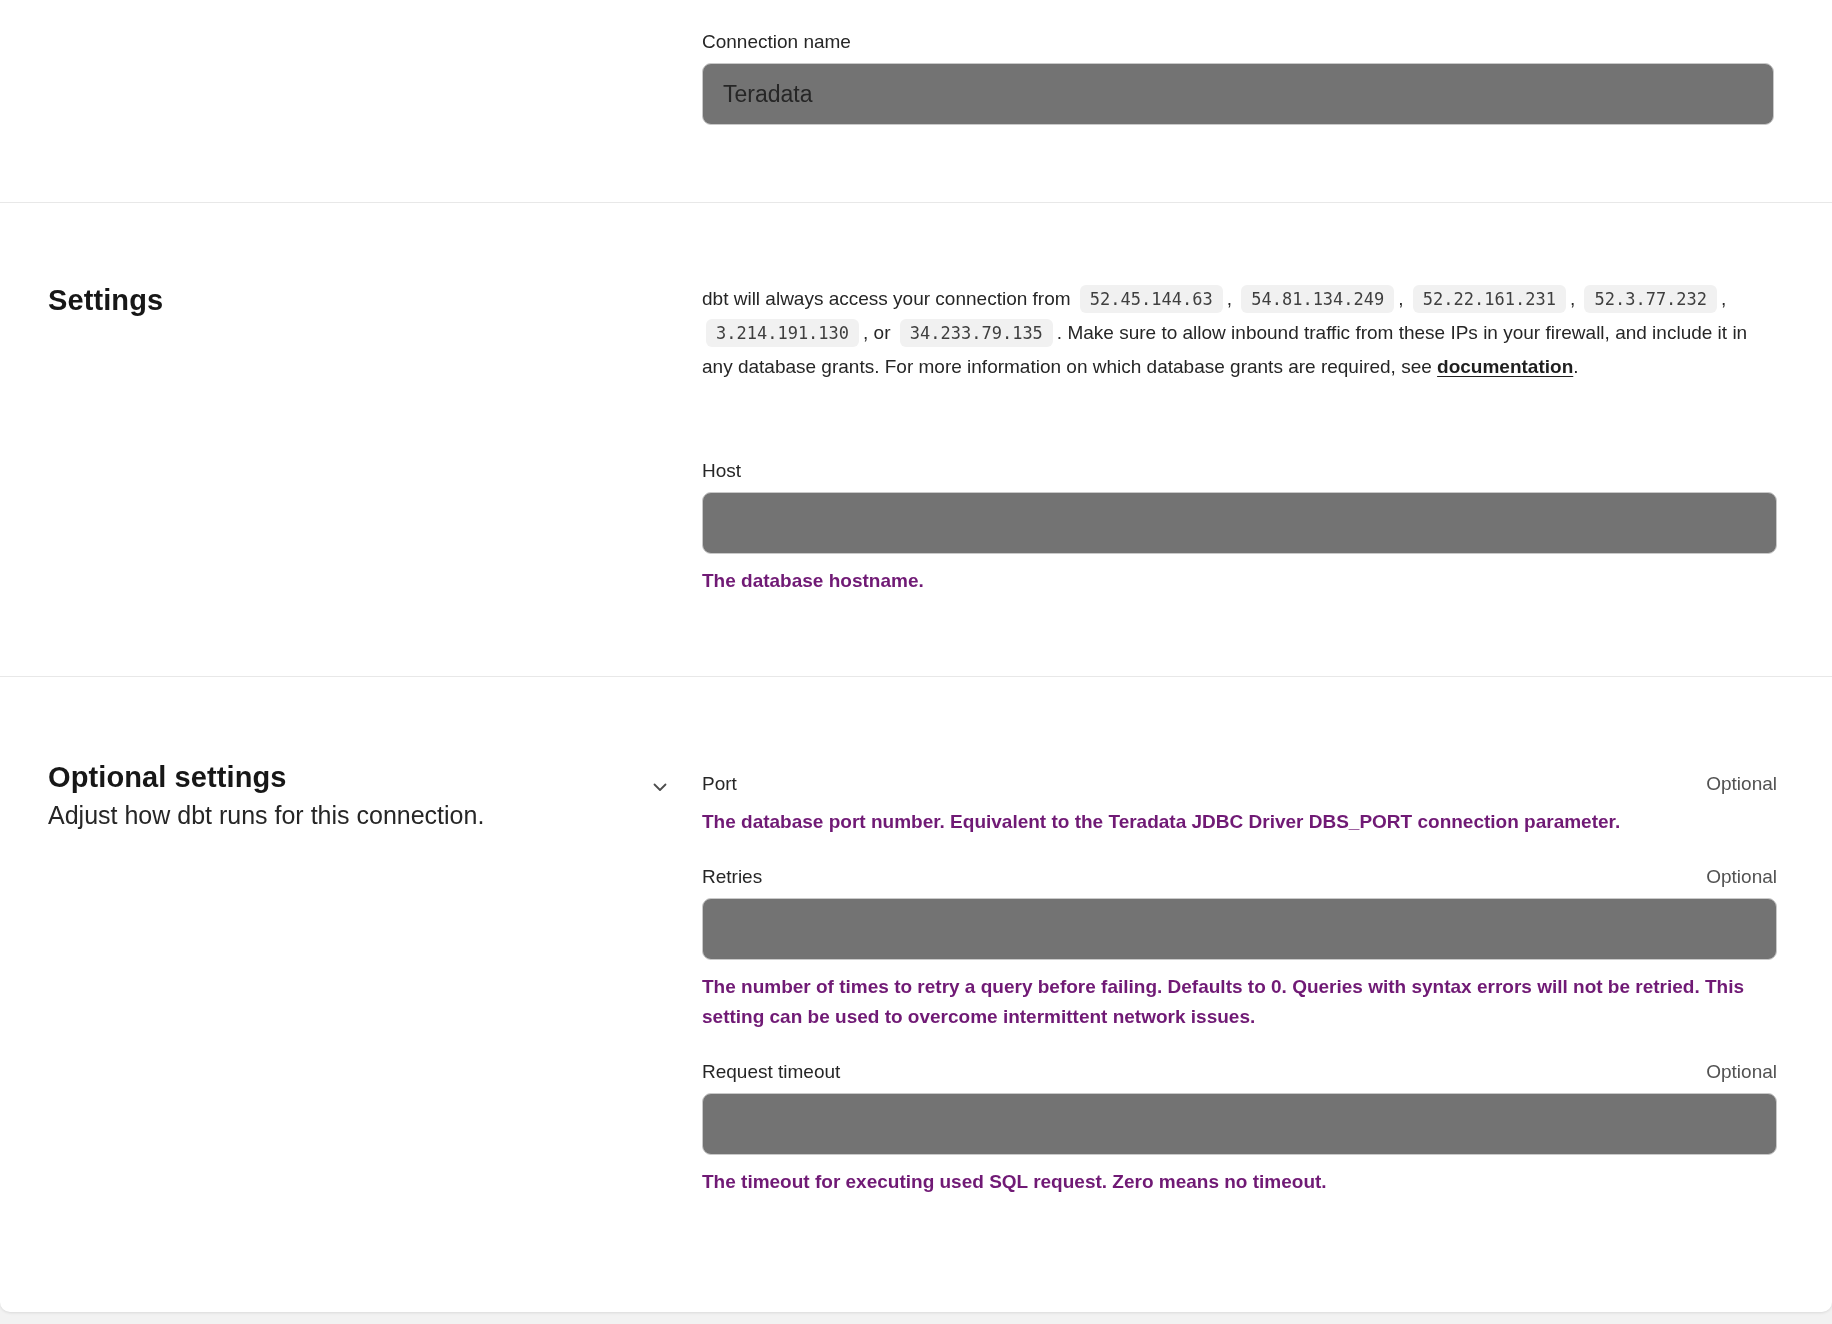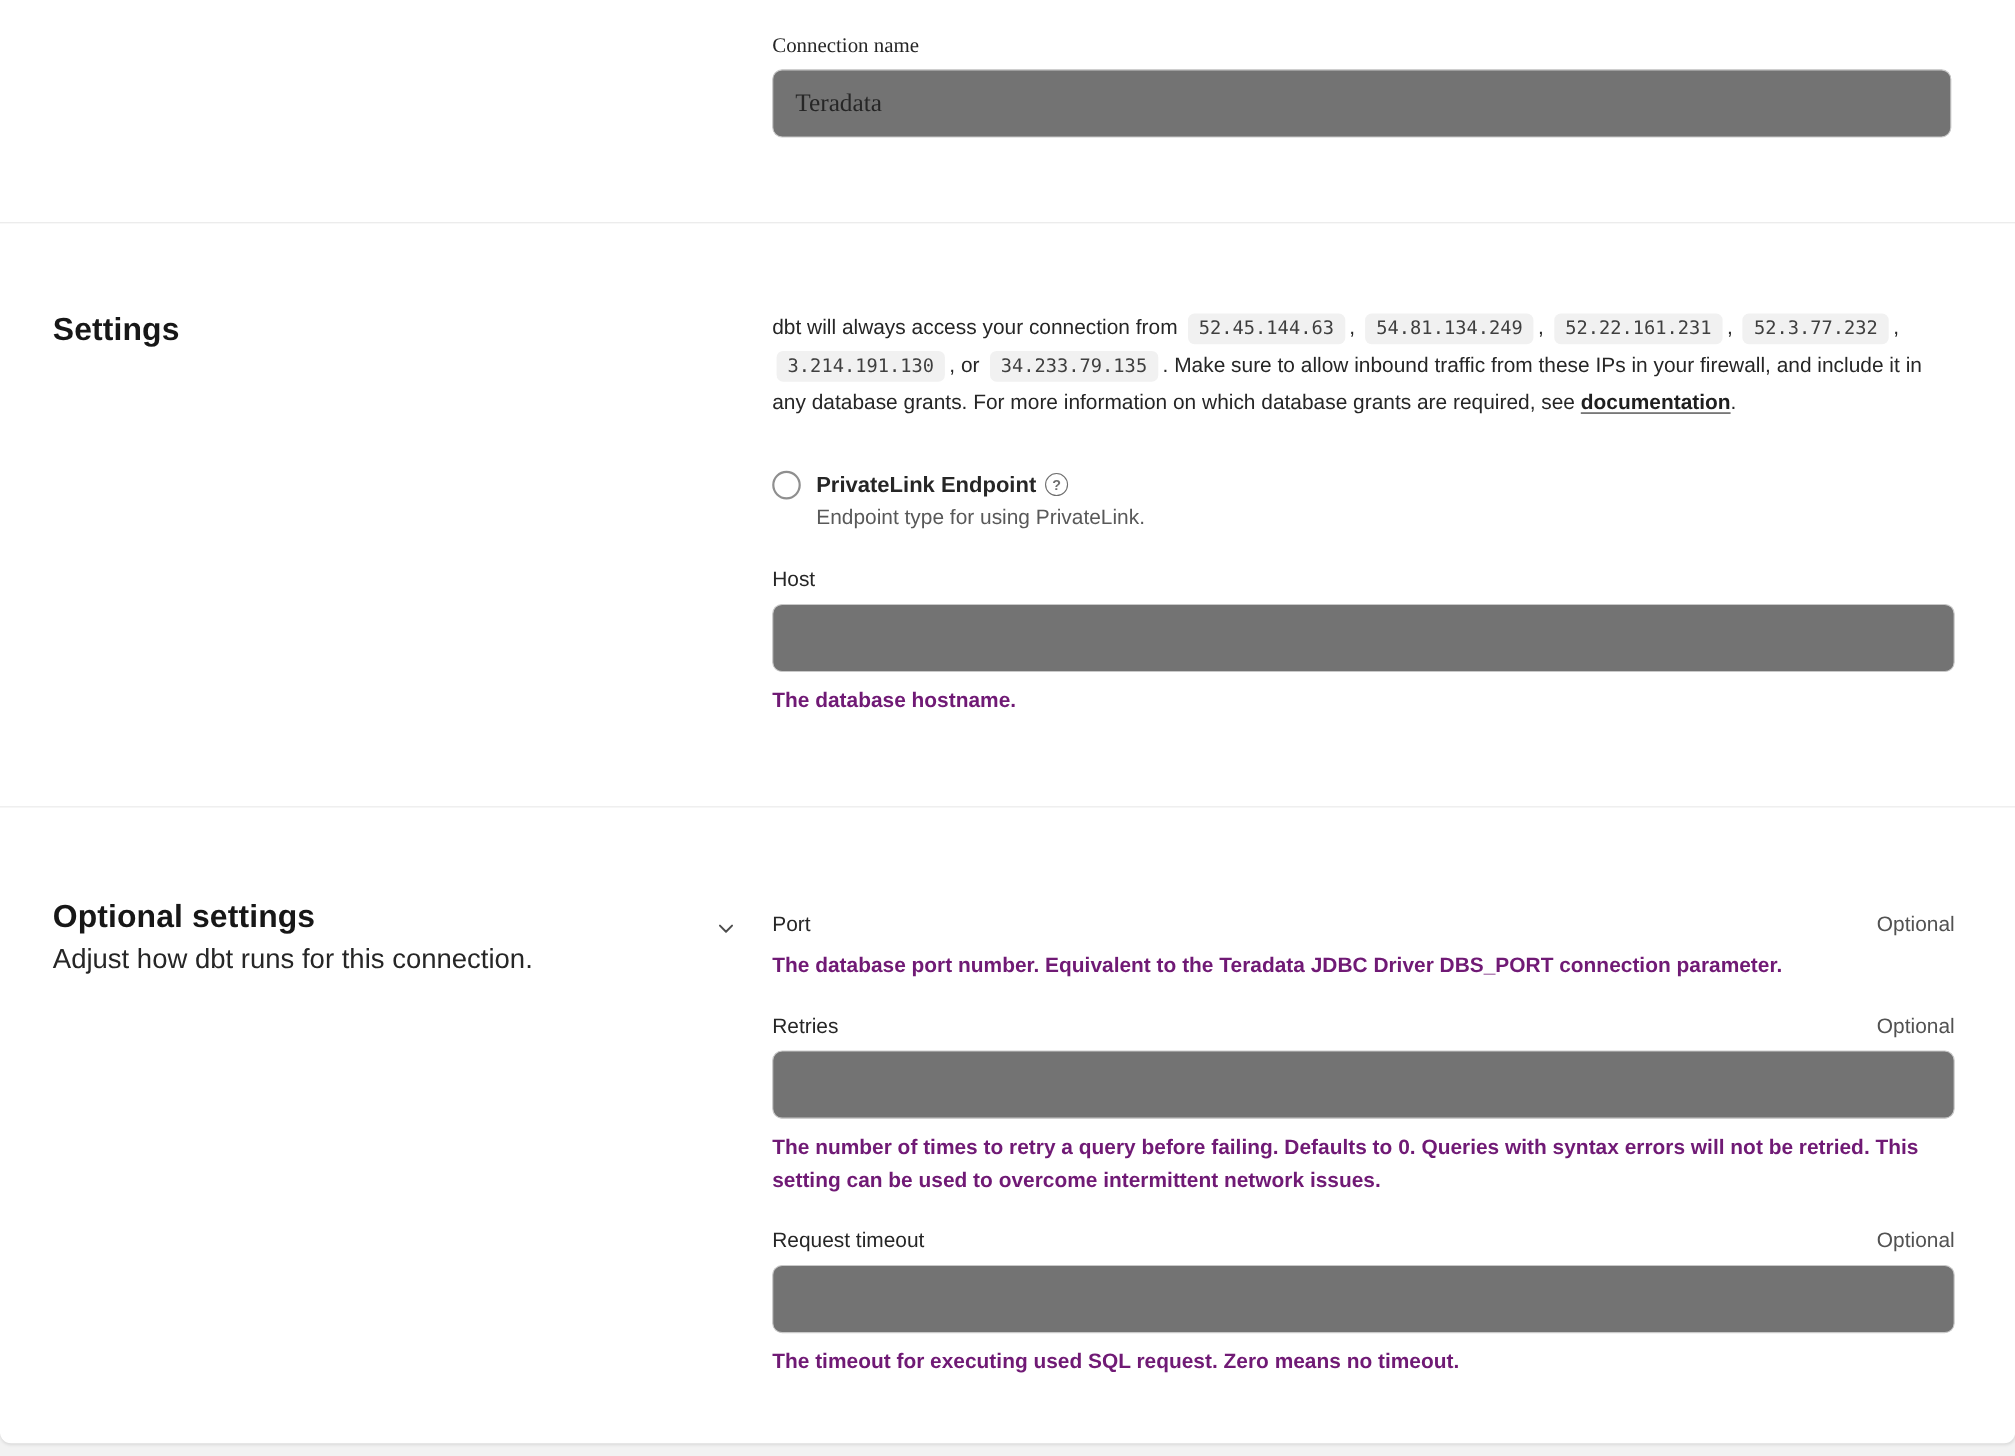--- a/index.html
+++ b/index.html
@@ -13,21 +13,21 @@
   }
   .card {
     position: relative;
     width: 1832px; height: 1312px;
     background: #ffffff;
     border-radius: 0 0 10px 10px;
     box-shadow: 0 1px 3px rgba(0,0,0,0.10);
     overflow: hidden;
   }
   .pad { padding-left: 48px; padding-right: 55px; }
-  .right-col-only { padding-left: 702px; padding-right: 58px; font-family: Liberation Serif, serif; }
+  .right-col-only { padding-left: 702px; padding-right: 58px; }
 
   .field-label {
     font-size: 19px; font-weight: 500; color: #262626;
     line-height: 23px; margin-bottom: 10px;
   }
   .text-input {
     display: block; width: 100%; height: 62px;
     border: 1px solid #c9c9c9; border-radius: 9px;
     background: #737373; color: #262626;
     font-size: 23px; font-family: inherit;
@@ -119,29 +119,20 @@
   <hr class="divider divider-1">
 
   <div class="two-col pad settings-section">
     <div class="left-head-cell">
       <h2 class="section-heading">Settings</h2>
     </div>
     <div>
       <p class="ip-paragraph" style="margin:0">dbt will always access your connection from <span class="ip-chip">52.45.144.63</span>, <span class="ip-chip">54.81.134.249</span>, <span class="ip-chip">52.22.161.231</span>, <span class="ip-chip">52.3.77.232</span>, <span class="ip-chip">3.214.191.130</span>, or <span class="ip-chip">34.233.79.135</span>. Make sure to allow inbound traffic from these IPs in your firewall, and include it in any database grants. For more information on which database grants are required, see <span class="doc-link">documentation</span>.</p>
 
       <div class="radio-group">
-        <div class="radio-option">
-          <span class="radio-circle"></span>
-          <span>
-            <span style="display:block">
-              <span class="radio-label">PrivateLink Endpoint</span><span class="help-circle-icon">?</span>
-            </span>
-            <span class="radio-desc" style="display:block">Endpoint type for using PrivateLink.</span>
-          </span>
-        </div>
       </div>
 
       <div class="host-block">
         <div class="field-label">Host</div>
         <input class="text-input" type="text" value="" style="">
         <div class="help-text">The database hostname.</div>
       </div>
     </div>
   </div>
 

